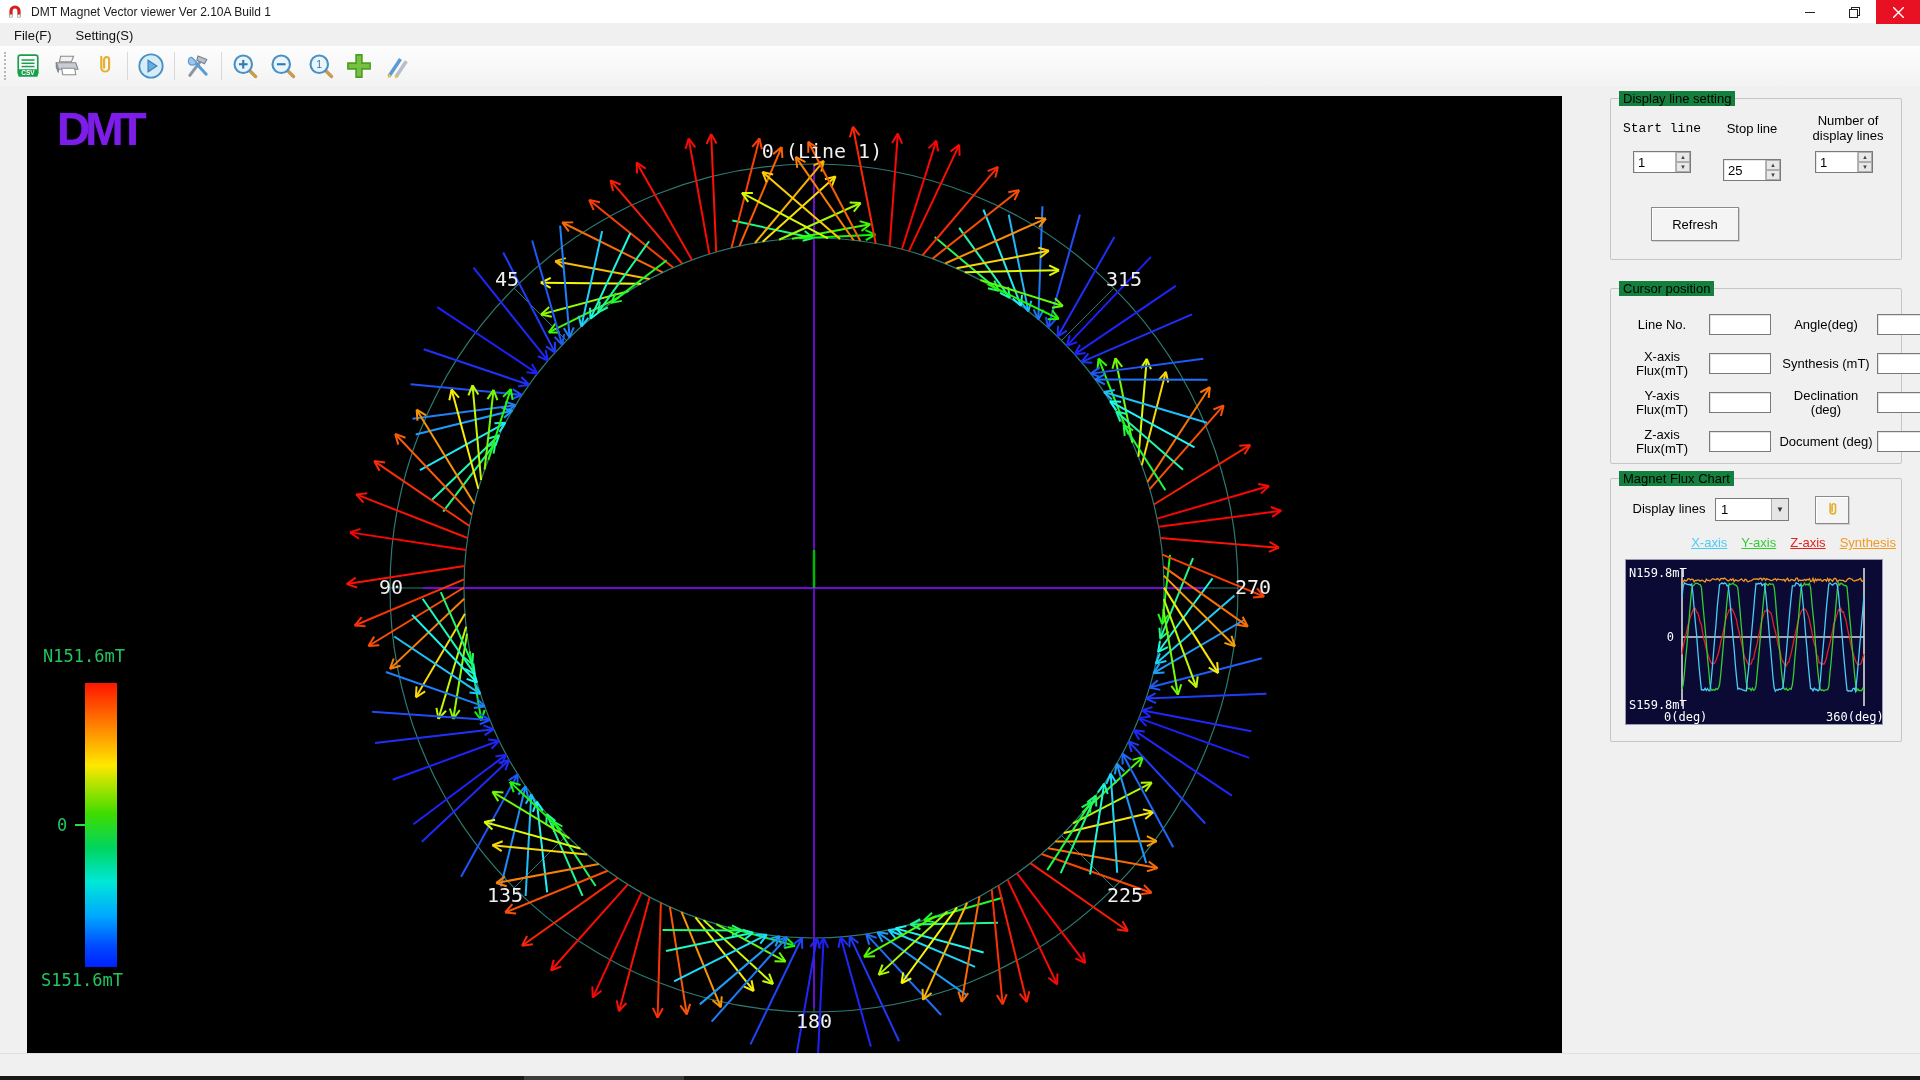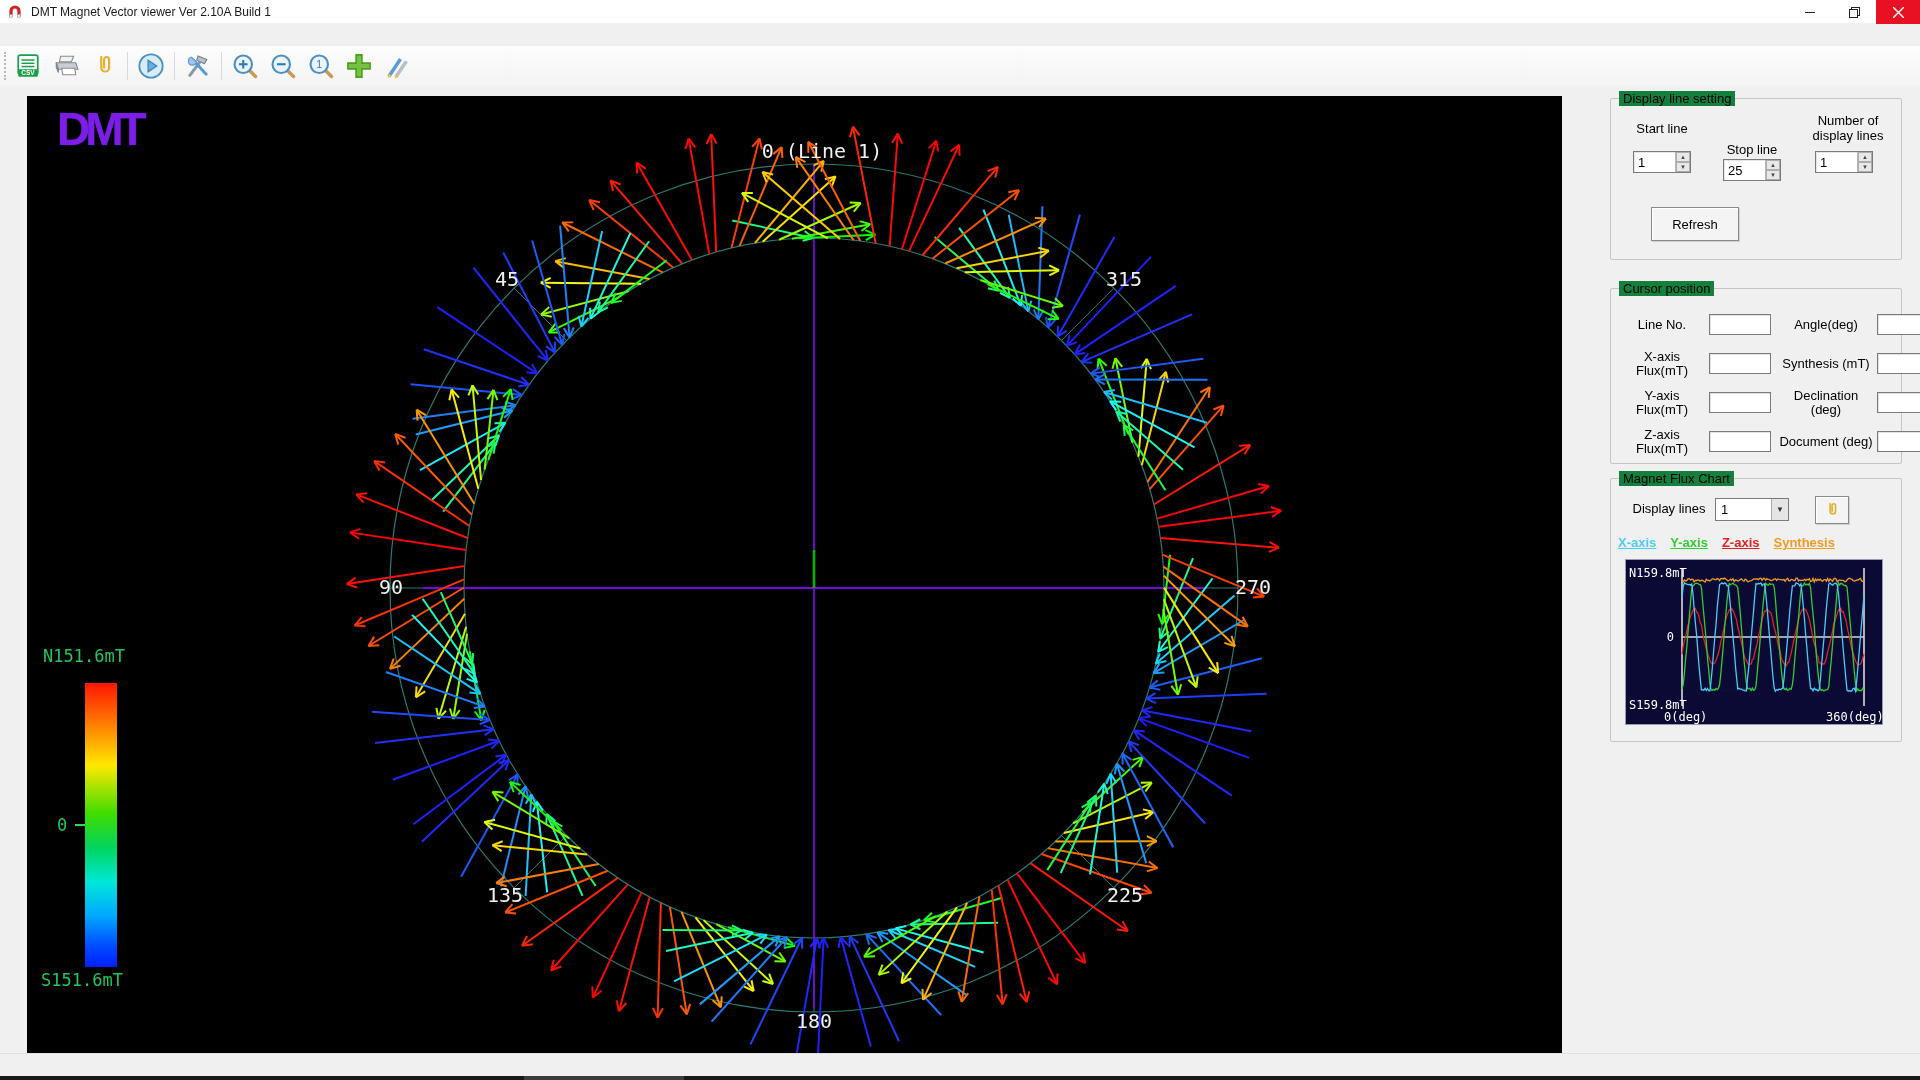--- a/index.html
+++ b/index.html
@@ -107,20 +107,24 @@
         </svg>
       </div>
       <div class="winbtn close">
         <svg width="11" height="11">
           <path d="M0 0 L11 11 M11 0 L0 11" stroke="#fff" stroke-width="1.4"></path>
         </svg>
       </div>
     </div>
   </div>
 
+  <div class="menubar">
+    <span class="menuitem">File(F)</span>
+    <span class="menuitem">Setting(S)</span>
+  </div>
 
   <div class="toolbar">
     <div class="grip"></div>
 
     <div class="tbtn">
       <svg width="26" height="26" viewBox="0 0 24 24">
         <rect x="3" y="2" width="18" height="18" rx="2" fill="#fff" stroke="#1a9e4b" stroke-width="1.6"></rect>
         <line x1="6" y1="6.5" x2="18" y2="6.5" stroke="#1a9e4b" stroke-width="1.4"></line>
         <line x1="6" y1="9.5" x2="18" y2="9.5" stroke="#1a9e4b" stroke-width="1.4"></line>
         <line x1="6" y1="12.5" x2="18" y2="12.5" stroke="#1a9e4b" stroke-width="1.4"></line>
@@ -777,22 +781,22 @@
         <text x="787" y="932" fill="#f0f0f0" font-size="20" text-anchor="middle" font-family="DejaVu Sans Mono, monospace">180</text>
         <text x="1098" y="806" fill="#f0f0f0" font-size="20" text-anchor="middle" font-family="DejaVu Sans Mono, monospace">225</text>
         <text x="1208" y="498" fill="#f0f0f0" font-size="20" text-anchor="start" font-family="DejaVu Sans Mono, monospace">270</text>
         <text x="1097" y="190" fill="#f0f0f0" font-size="20" text-anchor="middle" font-family="DejaVu Sans Mono, monospace">315</text>
       </svg>
   </div>
 
   <div class="group" style="left:1610px; top:98px; width:292px; height:162px;">
     <span class="gtitle">Display line setting</span>
 
-    <div class="glabel" style="position:absolute; left:10px; top:22px; width:82px;">Start line</div>
-    <div class="glabel" style="position:absolute; left:100px; top:22px; width:82px;margin-top:21px;">Stop line</div>
+    <div class="glabel" style="position:absolute; left:10px; top:22px; width:82px;font-family:Liberation Mono, monospace;">Start line</div>
+    <div class="glabel" style="position:absolute; left:100px; top:22px; width:82px;">Stop line</div>
     <div class="glabel" style="position:absolute; left:192px; top:14px; width:90px;">Number of display lines</div>
 
     <div class="spinner" style="position:absolute; left:22px; top:52px;">
       <span class="val">1</span>
       <div class="spinbtns">
           <div>▲</div>
           <div>▼</div>
         </div>
     </div>
     <div class="spinner" style="position:absolute; left:112px; top:52px;margin-top:8px;">
@@ -845,21 +849,21 @@
     <div class="dropdown" style="position:absolute; left:104px; top:19px;">
       <span class="val">1</span>
       <div class="arrowbtn">▼</div>
     </div>
     <div class="btn3d" style="position:absolute; left:204px; top:17px; width:34px; height:28px;">
       <svg width="18" height="18" viewBox="0 0 24 24">
         <path d="M9.5 3.5 v10 a3.6 3.6 0 0 0 7.2 0 V6 a2.3 2.3 0 0 0 -4.6 0 v7.5" fill="none" stroke="#e5af30" stroke-width="2.2" stroke-linecap="round"></path>
       </svg>
     </div>
 
-    <div style="position:absolute; left:0; top:54px; width:292px; text-align:left;font-weight:bold;">
+    <div style="position:absolute; left:0; top:54px; width:292px; text-align:right;">
       <span class="legendlink" style="color: rgb(73, 205, 242);">X-axis</span><span class="legendlink" style="color: rgb(51, 204, 51);">Y-axis</span><span class="legendlink" style="color: rgb(224, 34, 34);">Z-axis</span><span class="legendlink" style="color: rgb(240, 154, 34);">Synthesis</span>
     </div>
 
     <div class="fluxchart">
       <svg id="wave-svg" width="256" height="164">
           <line x1="56" y1="8" x2="56" y2="146" stroke="#e8e8e8" stroke-width="1.5"></line>
           <line x1="238" y1="8" x2="238" y2="146" stroke="#e8e8e8" stroke-width="1.5"></line>
           <line x1="56" y1="77" x2="238" y2="77" stroke="#d8d8d8" stroke-width="1.5"></line>
           <polyline points="56.0,94.4 57.2,86.5 58.4,81.0 59.6,76.6 60.9,70.5 62.1,64.6 63.3,61.2 64.5,55.9 65.7,53.9 66.9,50.0 68.1,48.5 69.3,48.2 70.6,52.0 71.8,52.9 73.0,57.0 74.2,62.4 75.4,64.8 76.6,72.4 77.8,78.6 79.1,83.9 80.3,89.3 81.5,92.9 82.7,97.1 83.9,100.3 85.1,102.8 86.3,104.1 87.5,103.6 88.8,103.0 90.0,100.3 91.2,96.8 92.4,93.6 93.6,88.2 94.8,81.8 96.0,77.0 97.3,71.5 98.5,65.2 99.7,59.9 100.9,55.4 102.1,52.8 103.3,49.7 104.5,50.0 105.7,48.6 107.0,50.6 108.2,53.3 109.4,56.9 110.6,60.0 111.8,67.3 113.0,71.5 114.2,77.4 115.5,82.8 116.7,88.4 117.9,95.1 119.1,98.3 120.3,100.0 121.5,103.0 122.7,104.8 123.9,104.1 125.2,103.9 126.4,99.4 127.6,98.8 128.8,92.2 130.0,88.1 131.2,83.2 132.4,76.5 133.7,71.6 134.9,64.1 136.1,58.7 137.3,55.8 138.5,51.2 139.7,51.4 140.9,49.3 142.1,50.3 143.4,52.0 144.6,52.5 145.8,55.8 147.0,61.9 148.2,67.6 149.4,71.7 150.6,77.0 151.9,83.9 153.1,88.7 154.3,92.4 155.5,98.7 156.7,101.2 157.9,103.1 159.1,105.4 160.3,105.9 161.6,103.0 162.8,102.1 164.0,97.3 165.2,93.1 166.4,87.4 167.6,81.3 168.8,75.8 170.1,70.5 171.3,64.3 172.5,60.1 173.7,55.2 174.9,52.2 176.1,50.0 177.3,48.9 178.5,48.8 179.8,49.8 181.0,52.4 182.2,55.4 183.4,59.9 184.6,65.6 185.8,71.3 187.0,78.6 188.3,84.0 189.5,87.3 190.7,94.7 191.9,96.8 193.1,102.8 194.3,102.9 195.5,104.7 196.7,103.7 198.0,104.1 199.2,101.9 200.4,97.9 201.6,92.4 202.8,87.4 204.0,82.9 205.2,77.7 206.5,71.3 207.7,63.8 208.9,61.5 210.1,57.0 211.3,53.4 212.5,49.6 213.7,50.8 214.9,48.6 216.2,52.2 217.4,51.6 218.6,56.6 219.8,59.5 221.0,65.8 222.2,72.0 223.4,76.6 224.7,84.0 225.9,89.2 227.1,93.3 228.3,97.2 229.5,101.3 230.7,102.9 231.9,105.2 233.1,104.3 234.4,104.2 235.6,102.3 236.8,97.7 238.0,93.9" fill="none" stroke="#e02222" stroke-width="1.3"></polyline>
           <polyline points="56.0,19.4 57.2,21.8 58.4,19.9 59.6,21.0 60.9,20.4 62.1,18.7 63.3,18.8 64.5,20.0 65.7,19.2 66.9,19.3 68.1,21.8 69.3,20.5 70.6,20.5 71.8,19.9 73.0,20.2 74.2,21.2 75.4,20.1 76.6,20.4 77.8,21.2 79.1,22.0 80.3,19.2 81.5,20.6 82.7,20.2 83.9,21.0 85.1,20.1 86.3,18.9 87.5,18.9 88.8,19.6 90.0,19.7 91.2,18.5 92.4,19.1 93.6,20.6 94.8,18.6 96.0,18.4 97.3,18.9 98.5,18.1 99.7,19.0 100.9,19.9 102.1,20.9 103.3,20.3 104.5,19.2 105.7,20.3 107.0,18.7 108.2,21.5 109.4,20.0 110.6,20.2 111.8,21.0 113.0,20.6 114.2,19.7 115.5,18.9 116.7,20.4 117.9,21.3 119.1,19.3 120.3,19.6 121.5,21.7 122.7,21.7 123.9,20.8 125.2,20.6 126.4,20.0 127.6,19.0 128.8,19.1 130.0,18.9 131.2,19.0 132.4,19.6 133.7,18.4 134.9,18.2 136.1,20.3 137.3,18.5 138.5,18.5 139.7,20.1 140.9,18.7 142.1,19.5 143.4,19.7 144.6,20.3 145.8,20.6 147.0,19.9 148.2,19.2 149.4,18.7 150.6,20.5 151.9,19.0 153.1,19.4 154.3,19.6 155.5,19.6 156.7,20.1 157.9,19.4 159.1,21.3 160.3,19.5 161.6,18.4 162.8,20.9 164.0,20.8 165.2,19.4 166.4,19.7 167.6,20.5 168.8,20.7 170.1,18.1 171.3,18.1 172.5,20.9 173.7,20.0 174.9,20.6 176.1,20.2 177.3,20.5 178.5,19.3 179.8,20.5 181.0,19.3 182.2,19.9 183.4,18.6 184.6,21.6 185.8,21.3 187.0,18.4 188.3,21.9 189.5,19.0 190.7,20.6 191.9,19.1 193.1,20.3 194.3,19.2 195.5,20.6 196.7,21.1 198.0,19.6 199.2,19.6 200.4,21.1 201.6,18.6 202.8,21.3 204.0,19.0 205.2,19.9 206.5,21.3 207.7,18.9 208.9,18.3 210.1,19.0 211.3,21.8 212.5,20.5 213.7,19.9 214.9,20.4 216.2,20.4 217.4,20.4 218.6,21.5 219.8,21.6 221.0,19.9 222.2,18.8 223.4,18.2 224.7,18.9 225.9,19.0 227.1,20.5 228.3,21.0 229.5,20.7 230.7,20.1 231.9,20.0 233.1,19.2 234.4,18.4 235.6,20.9 236.8,21.2 238.0,20.7" fill="none" stroke="#f09a22" stroke-width="1.3"></polyline>

